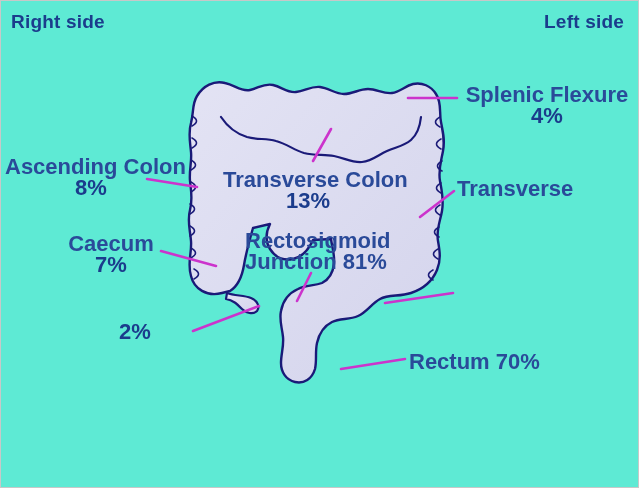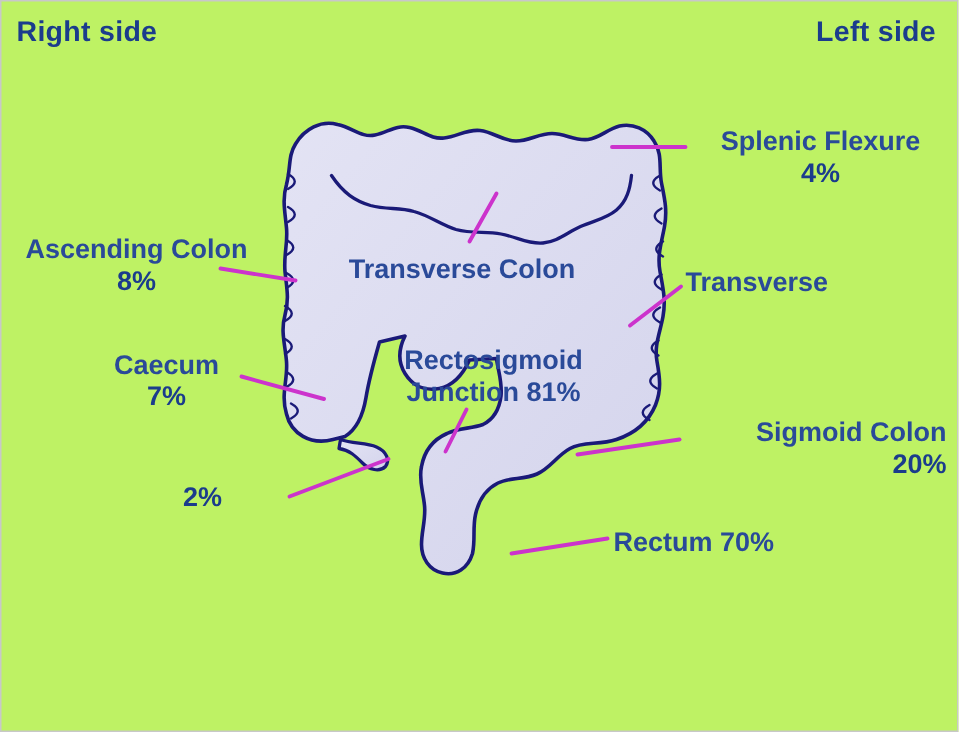--- a/index.html
+++ b/index.html
@@ -5,21 +5,21 @@
 <style>
   html, body {
     margin: 0;
     padding: 0;
     background: #ffffff;
   }
   #canvas {
     position: relative;
     width: 639px;
     height: 488px;
-    background: #bef264;
+    background: #5eead4;
     border: 1px solid #c8c8c8;
     box-sizing: border-box;
     overflow: hidden;
     font-family: "Liberation Sans", sans-serif;
   }
   #diagram-svg {
     position: absolute;
     left: 0;
     top: 0;
     width: 639px;
@@ -30,21 +30,21 @@
     font-family: "Liberation Sans", sans-serif;
     font-size: 19px;
     font-weight: bold;
     color: #1b3c8c;
     letter-spacing: 0.2px;
     white-space: nowrap;
   }
   .anno {
     position: absolute;
     font-family: "Liberation Sans", sans-serif;
-    font-size: 18px;
+    font-size: 22px;
     font-weight: bold;
     color: #2a4a99;
     white-space: nowrap;
     line-height: 21px;
   }
   .anno .pct { color: #1b3c8c; }
   .anno-line2 {
     display: block;
   }
   .c-center { text-align: center; }
@@ -177,38 +177,35 @@
     <span>Caecum</span>
     <span class="anno-line2 pct">7%</span>
   </div>
 
   <div class="anno c-center" style="left:78px; top:320px; width:112px;">
     <span class="anno-line2 pct">2%</span>
   </div>
 
   <div class="anno c-center" style="left:222px; top:168px; width:170px;">
     <span>Transverse Colon</span>
-  </div>
-
-  <div class="anno c-center" style="left:258px; top:229px; width:140px;">
+    <span class="anno-line2 pct">13%</span>
+  </div>
+
+  <div class="anno c-center" style="left:244px; top:229px; width:140px;">
     <span>Rectosigmoid</span>
     <span class="anno-line2">Junction  81%</span>
   </div>
 
   <div class="anno c-center" style="left:460px; top:83px; width:172px;">
     <span>Splenic Flexure</span>
     <span class="anno-line2 pct">4%</span>
   </div>
 
   <div class="anno c-left" style="left:456px; top:177px; width:180px;">
     <span>Transverse</span>
   </div>
 
-  <div class="anno c-right" style="left:452px; top:277px; width:178px;">
-    <span>Sigmoid Colon</span>
-    <span class="anno-line2 pct">20%</span>
-  </div>
 
   <div class="anno c-left" style="left:408px; top:350px; width:190px;">
     <span>Rectum  70%</span>
   </div>
 
 </div>
 
 </body></html>

